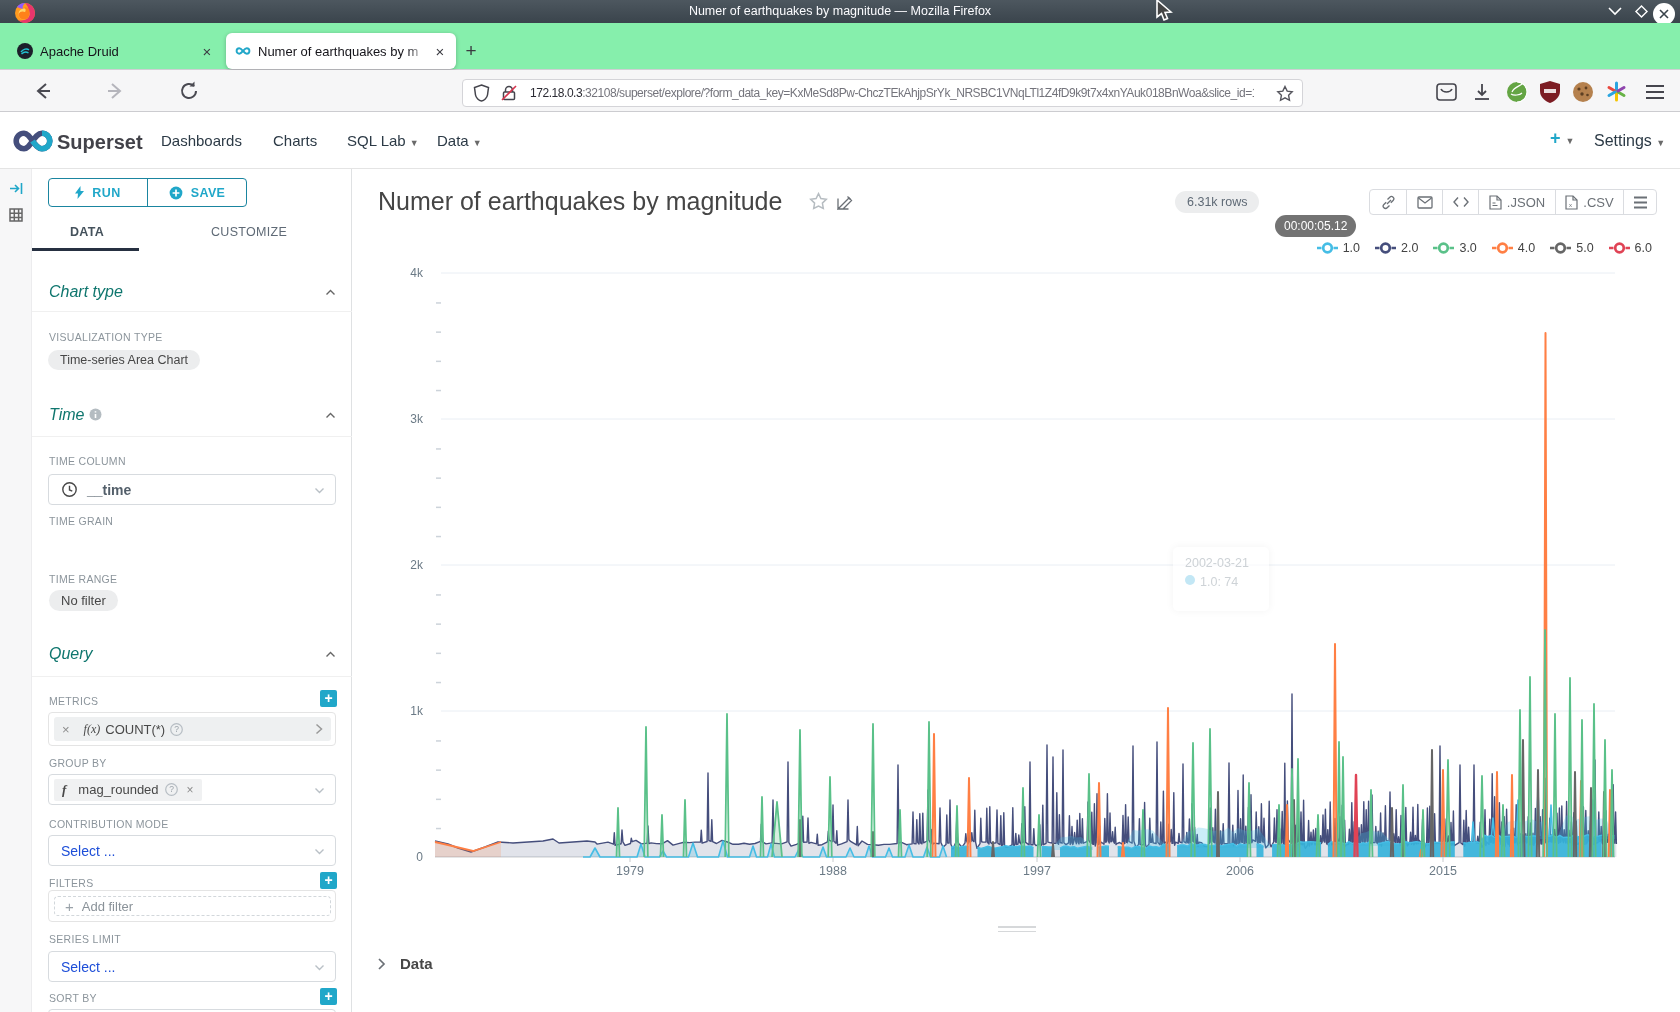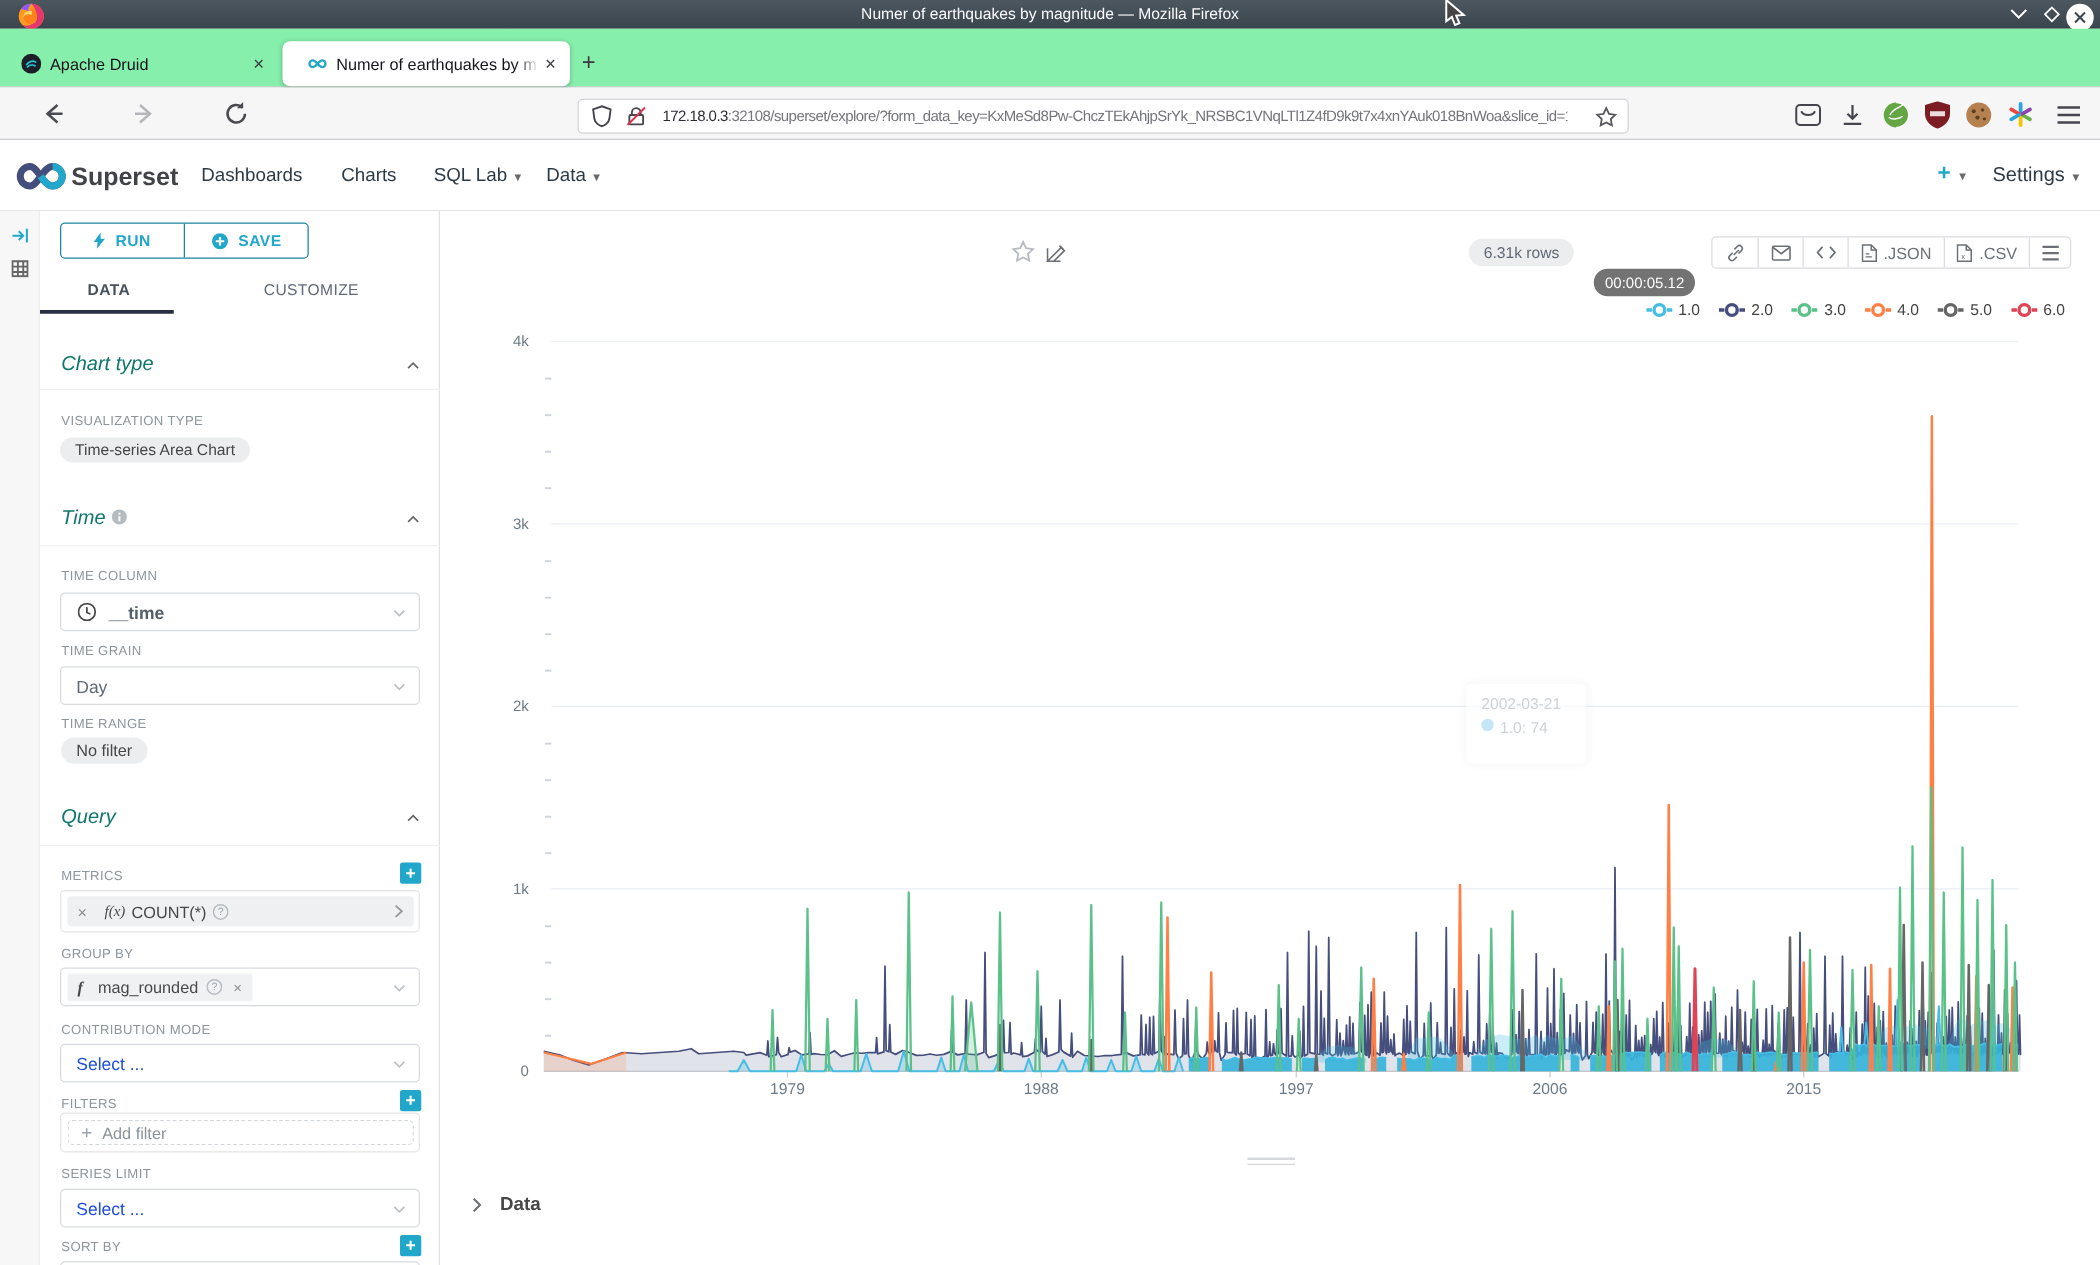--- a/index.html
+++ b/index.html
@@ -9,21 +9,21 @@
   
   #titlebar { position:absolute; left:0; top:0; width:1680px; height:23px;
     background:linear-gradient(#4d575f,#3a444c); }
   #titlebar .title { position:absolute; left:0; right:0; top:4px; text-align:center;
     color:#fbfbfe; font-size:12.5px; }
   #tabbar { position:absolute; left:0; top:23px; width:1680px; height:47px;
     background:#86efac; border-bottom:1px solid #cfcfd4; }
   .tab { position:absolute; top:10px; height:36px; border-radius:6px; font-size:13px;
     color:#15141a; display:flex; align-items:center; }
   #tab1 { left:8px; width:215px; }
-  #tab2 { left:226px; width:230px; background:#fff; box-shadow:0 1px 4px rgba(0,0,0,.25);padding-left:11px; }
+  #tab2 { left:226px; width:230px; background:#fff; box-shadow:0 1px 4px rgba(0,0,0,.25); }
   .tab .fav { width:16px; height:16px; margin-left:9px; margin-right:7px; flex:none; }
   .tab .tclose { margin-left:auto; margin-right:8px; color:#3c3c43; font-size:15px; width:16px; text-align:center; }
   .tab .tlabel { white-space:nowrap; overflow:hidden; }
   #tab2 .tlabel { -webkit-mask-image:linear-gradient(90deg,#000 88%,transparent 99%);
            mask-image:linear-gradient(90deg,#000 88%,transparent 99%); width:170px; }
   #newtab { position:absolute; left:460px; top:17px; width:22px; height:22px; color:#3a3a40;
     font-size:19px; line-height:22px; text-align:center; font-weight:400; }
   #toolbar { position:absolute; left:0; top:70px; width:1680px; height:42px;
     background:#f6f6f7; border-bottom:1px solid #ccccd0; }
   #urlbar { position:absolute; left:462px; top:9px; width:841px; height:28px; background:#fff;
@@ -262,26 +262,20 @@
     <svg style="margin:0 10px 0 13px" width="15" height="15" viewBox="0 0 15 15">
         <circle cx="7.5" cy="7.5" r="6.7" fill="none" stroke="#484848" stroke-width="1.4"></circle>
         <path d="M7.5 3.8V8l2.8 1.2" fill="none" stroke="#484848" stroke-width="1.4"></path>
       </svg>
     <span style="color:#535f6a;font-weight:600">__time</span>
     <svg class="caret" width="11" height="11" viewBox="0 0 11 11">
         <path d="M1.5 3.5l4 4 4-4" fill="none" stroke="#b9c0c6" stroke-width="1.4"></path>
       </svg>
   </div>
   <div class="slabel" style="top:346px">TIME GRAIN</div>
-  <div class="sel" style="top:364px">
-      <span style="margin-left:12px">Day</span>
-    <svg class="caret" width="11" height="11" viewBox="0 0 11 11">
-        <path d="M1.5 3.5l4 4 4-4" fill="none" stroke="#b9c0c6" stroke-width="1.4"></path>
-      </svg>
-  </div>
   <div class="slabel" style="top:404px">TIME RANGE</div>
   <div class="pill" style="left:17px;top:421px;font-size:13px">No filter</div>
 
   <div class="shead" style="top:476px">Query</div>
   <svg class="chev" style="left:293px;top:480px" viewBox="0 0 11 11">
       <path d="M1.5 7.5L5.5 3.5 9.5 7.5" fill="none" stroke="#666" stroke-width="1.4"></path>
     </svg>
   <div class="divider" style="top:507px"></div>
   <div class="slabel" style="top:526px">METRICS</div>
   <div class="plusbtn" style="left:288px;top:521px">+</div>
@@ -335,20 +329,21 @@
     <svg class="caret" width="11" height="11" viewBox="0 0 11 11">
         <path d="M1.5 3.5l4 4 4-4" fill="none" stroke="#b9c0c6" stroke-width="1.4"></path>
       </svg>
   </div>
   <div class="slabel" style="top:823px">SORT BY</div>
   <div class="plusbtn" style="left:288px;top:819px">+</div>
   <div class="sel" style="top:840px"></div>
 </div>
 
 <div id="chartarea">
+  <div id="ctitle">Numer of earthquakes by magnitude</div>
   <svg class="abs" style="left:456px;top:23px" width="19" height="19" viewBox="0 0 19 19">
       <path d="M9.5 1.6l2.4 4.9 5.4.8-3.9 3.8.9 5.4-4.8-2.5-4.8 2.5.9-5.4L1.7 7.3l5.4-.8z" fill="none" stroke="#b6bcc1" stroke-width="1.5"></path>
     </svg>
   <svg class="abs" style="left:484px;top:25px" width="16" height="16" viewBox="0 0 16 16">
       <path d="M1 4.5V15h10.5M1 15L12 4l2.5 2.5L6 15z" fill="none" stroke="#6b7076" stroke-width="1.3"></path>
       <path d="M10.5 2.5L13.5 5.5" stroke="#6b7076" stroke-width="1.3"></path>
     </svg>
   <div class="badge" id="rows">6.31k rows</div>
   <div class="badge" id="timer">00:00:05.12</div>
   <div id="btngrp2">

